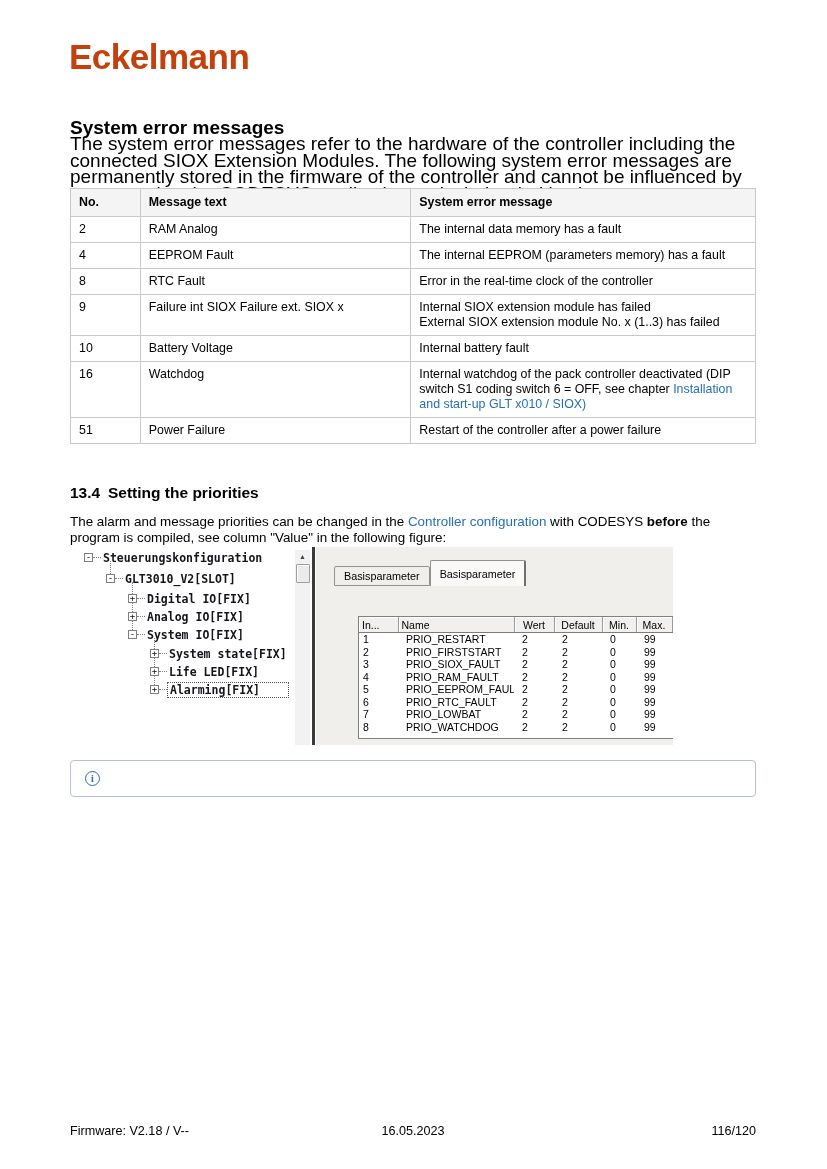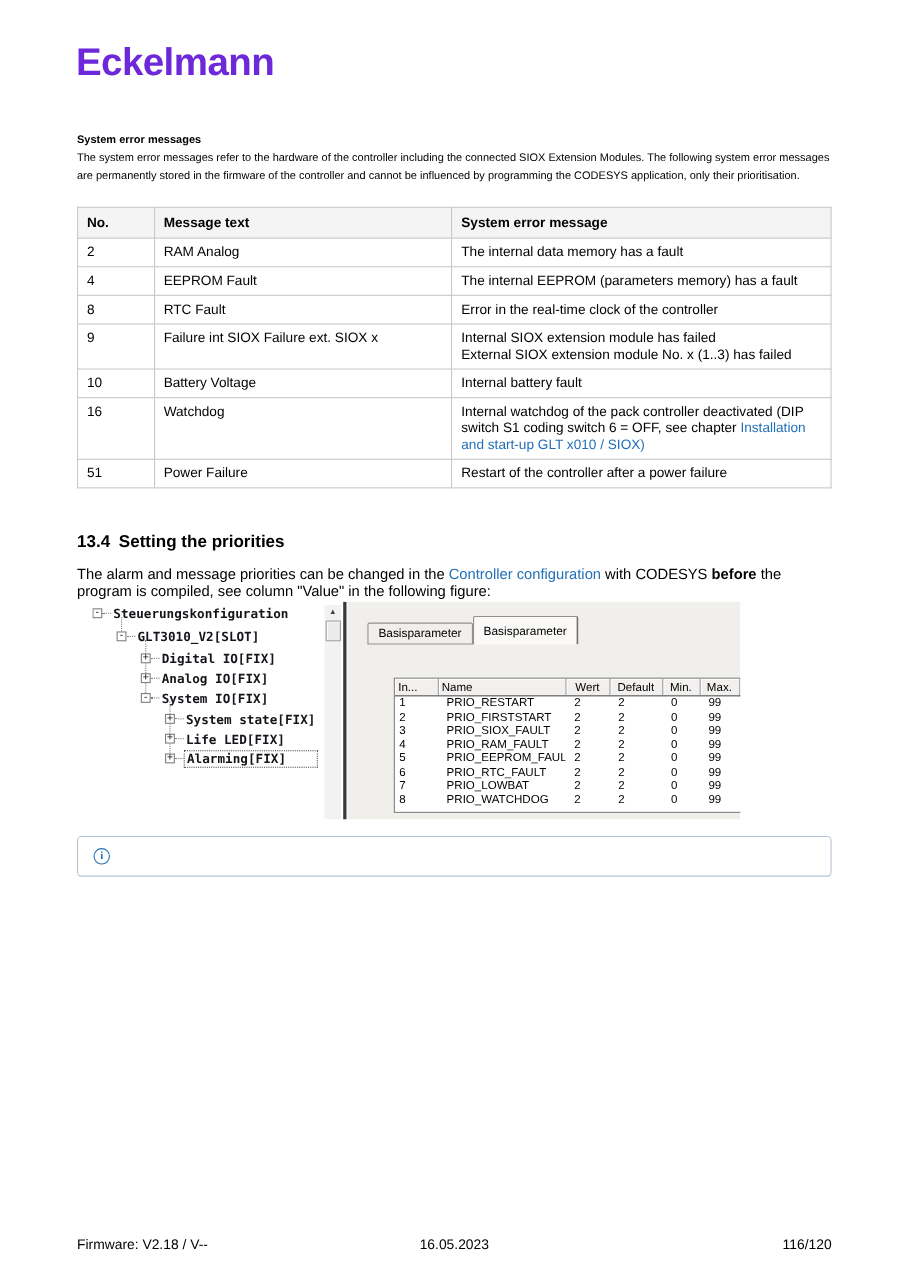--- a/index.html
+++ b/index.html
@@ -1,22 +1,22 @@
 <!DOCTYPE html>
 <html><head>
 <meta charset="utf-8">
 <style>
   html,body{margin:0;padding:0;}
   body{
     width:827px;height:1169px;position:relative;background:#ffffff;
     font-family:"Liberation Sans",sans-serif;color:#000;overflow:hidden;
   }
   .logo{position:absolute;left:69px;top:37px;font-size:35px;font-weight:bold;
-    color:#6d28d9;letter-spacing:-0.5px;}
-  .intro{position:absolute;left:70px;top:120px;width:688px;font-size:10px;line-height:16.4px;}
+    color:#c2410c;letter-spacing:-0.5px;}
+  .intro{position:absolute;left:70px;top:120px;width:688px;font-size:19px;line-height:16.4px;}
   .intro .head{font-weight:bold;}
   
   .err-table{position:absolute;left:70px;top:188px;width:686px;border-collapse:collapse;
     font-size:12.4px;table-layout:fixed;}
   .err-table th,.err-table td{border:1px solid #c9c9c9;text-align:left;vertical-align:top;
     padding:5px 8px;line-height:15px;}
   .err-table th{background:#f4f4f4;font-weight:bold;padding:6px 8px;margin-top:45px;}
   .col-no{width:65px;}.col-msg{width:252px;}.col-sys{width:321px;}
   .link{color:#2470b8;}
   .b{font-weight:bold;}

